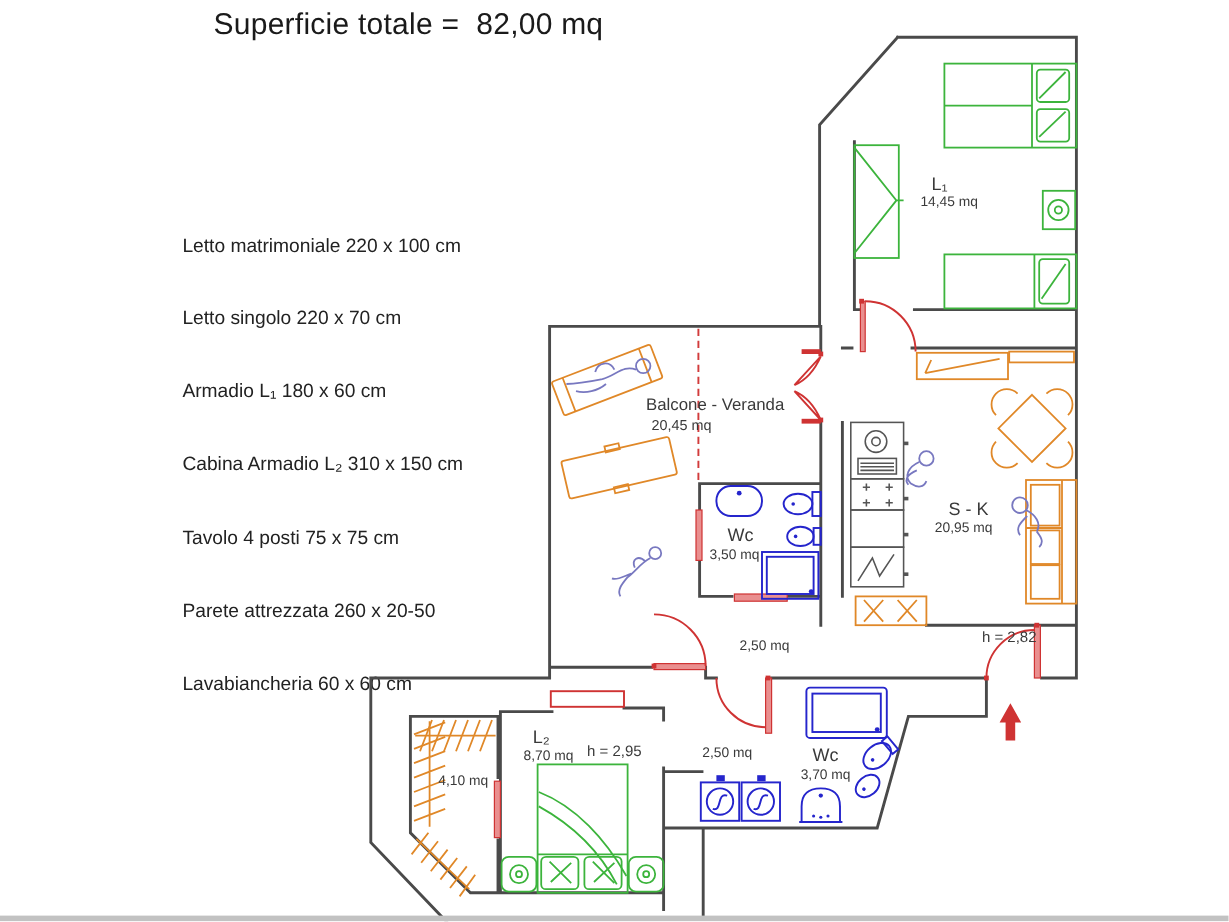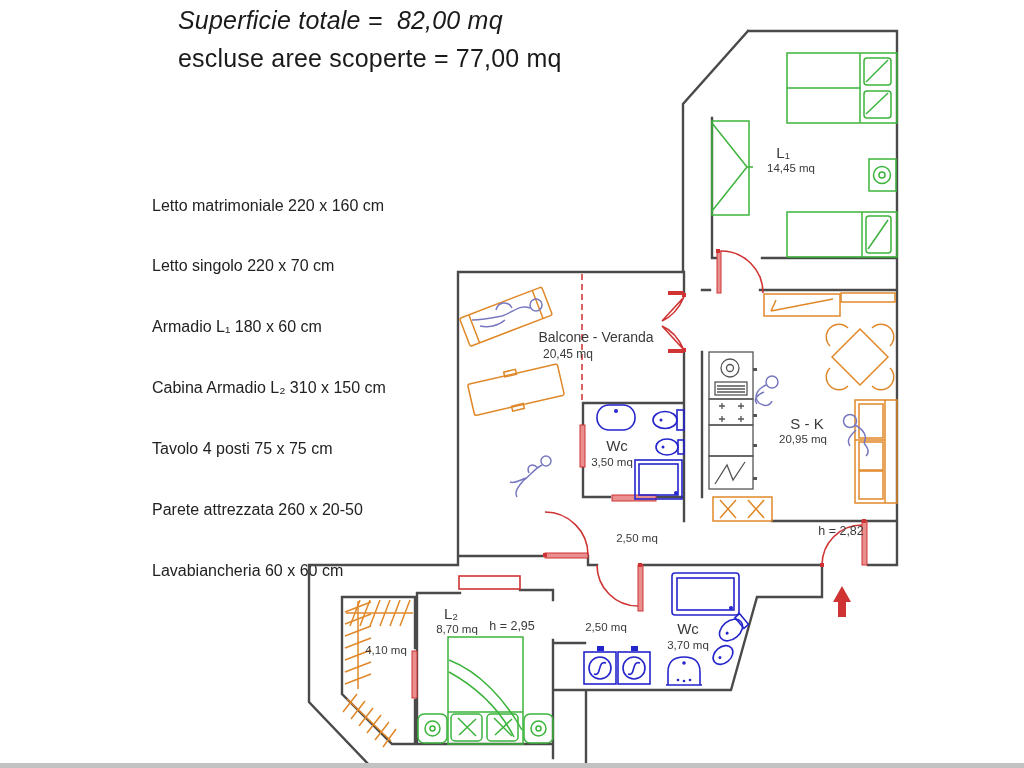--- a/index.html
+++ b/index.html
@@ -1,19 +1,19 @@
 <!DOCTYPE html>
 <html><head>
 <meta charset="utf-8">
 <style>
   html,body{margin:0;padding:0;background:#fff;}
   .page{position:relative;width:1024px;height:768px;background:#fff;overflow:hidden;
         font-family:"Liberation Sans",sans-serif;}
   .title1,.title2{position:absolute;left:178px;color:#1a1a1a;font-size:25px;letter-spacing:.2px;white-space:pre;}
-  .title1{top:6px;font-style:italic;}
+  .title1{top:6px;}
   .title2{top:44px;}
   .furn-list{position:absolute;left:152px;top:155px;color:#222;font-size:16px;line-height:20.3px;white-space:pre;}
   svg{position:absolute;left:0;top:0;}
   .walls{stroke:#4a4a4a;stroke-width:2.4;fill:none;stroke-linecap:square;}
   .red{stroke:#cf3333;fill:none;stroke-width:1.6;}
   .redfill{fill:#cf3333;stroke:none;}
   .redbar{fill:#e98f8f;stroke:#cf3333;stroke-width:1;}
   .dash{stroke:#d23b3b;stroke-width:1.6;fill:none;stroke-dasharray:6 4;}
   .green{stroke:#3cb43c;stroke-width:1.5;fill:none;}
   .orange{stroke:#e08828;stroke-width:1.5;fill:none;}
@@ -26,24 +26,23 @@
   .fs15{font-size:15px;} .fs14{font-size:14px;} .fs125{font-size:12.5px;}
   .fs12{font-size:12px;} .fs115{font-size:11.5px;}
   .bottombar{position:absolute;left:0;top:763px;width:1024px;height:5px;background:#c2c2c2;}
 </style>
 </head>
 <body>
 
 <div class="page">
 
   <div class="title1">Superficie totale =  82,00 mq</div>
-  <div class="title2">escluse aree scoperte = 77,00 mq</div>
 
   <div class="furn-list">
-    <div>Letto matrimoniale 220 x 160 cm</div>
+    <div>Letto matrimoniale 220 x 100 cm</div>
     <div>Letto singolo 220 x 70 cm</div>
     <div>Armadio L₁ 180 x 60 cm</div>
     <div>Cabina Armadio L₂ 310 x 150 cm</div>
     <div>Tavolo 4 posti 75 x 75 cm</div>
     <div>Parete attrezzata 260 x 20-50</div>
     <div>Lavabiancheria 60 x 60 cm</div>
     
     
   </div>
 

